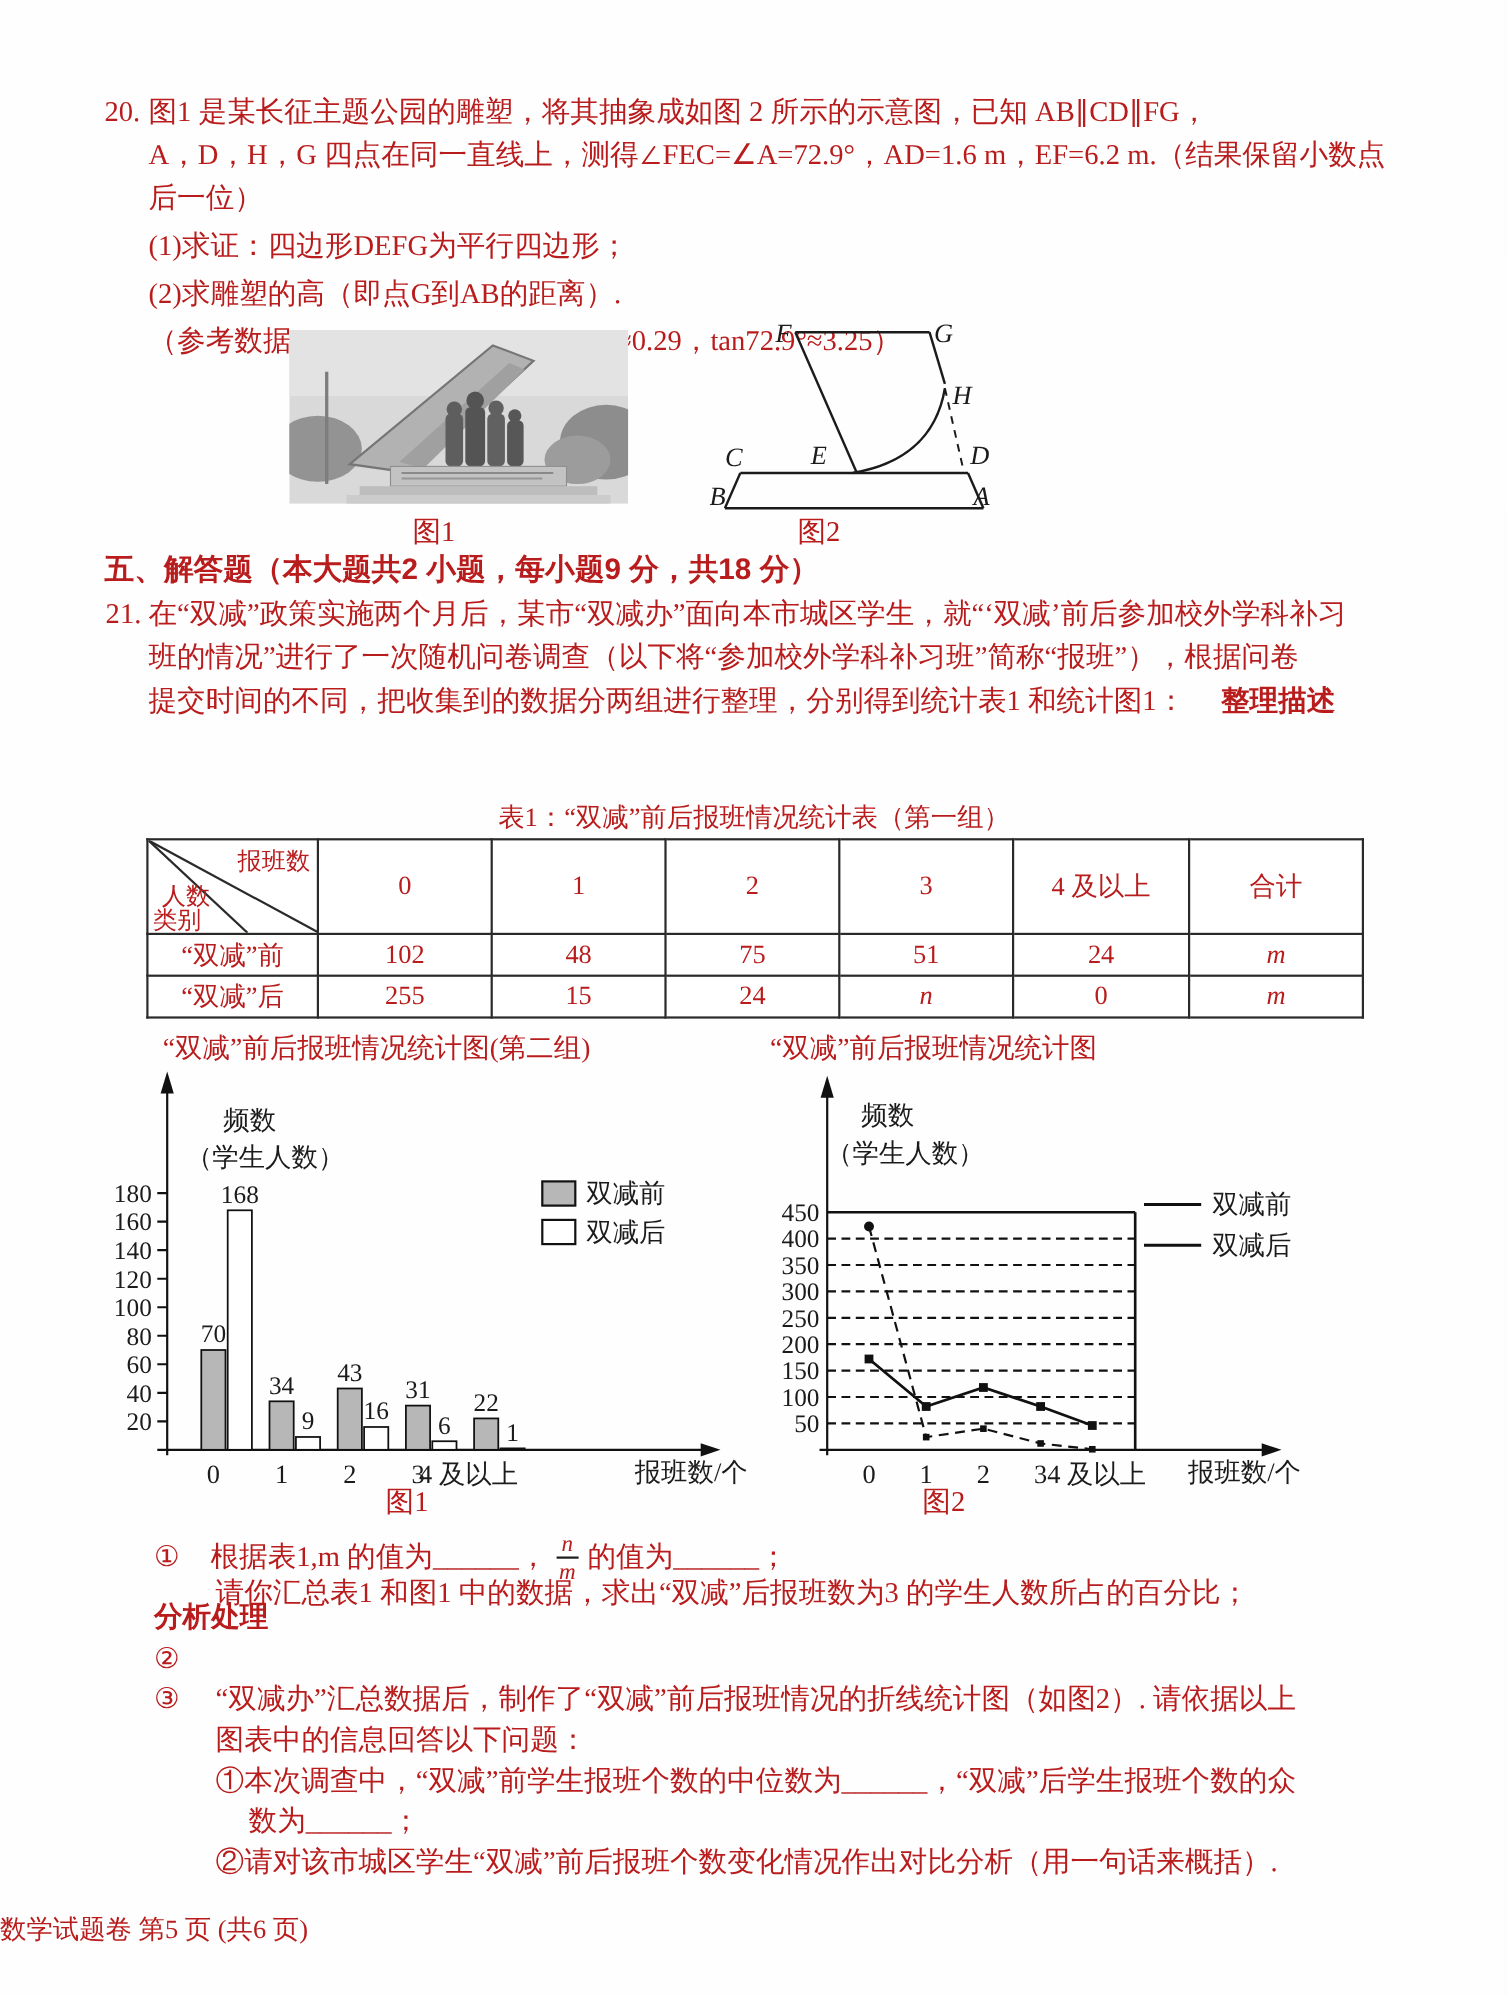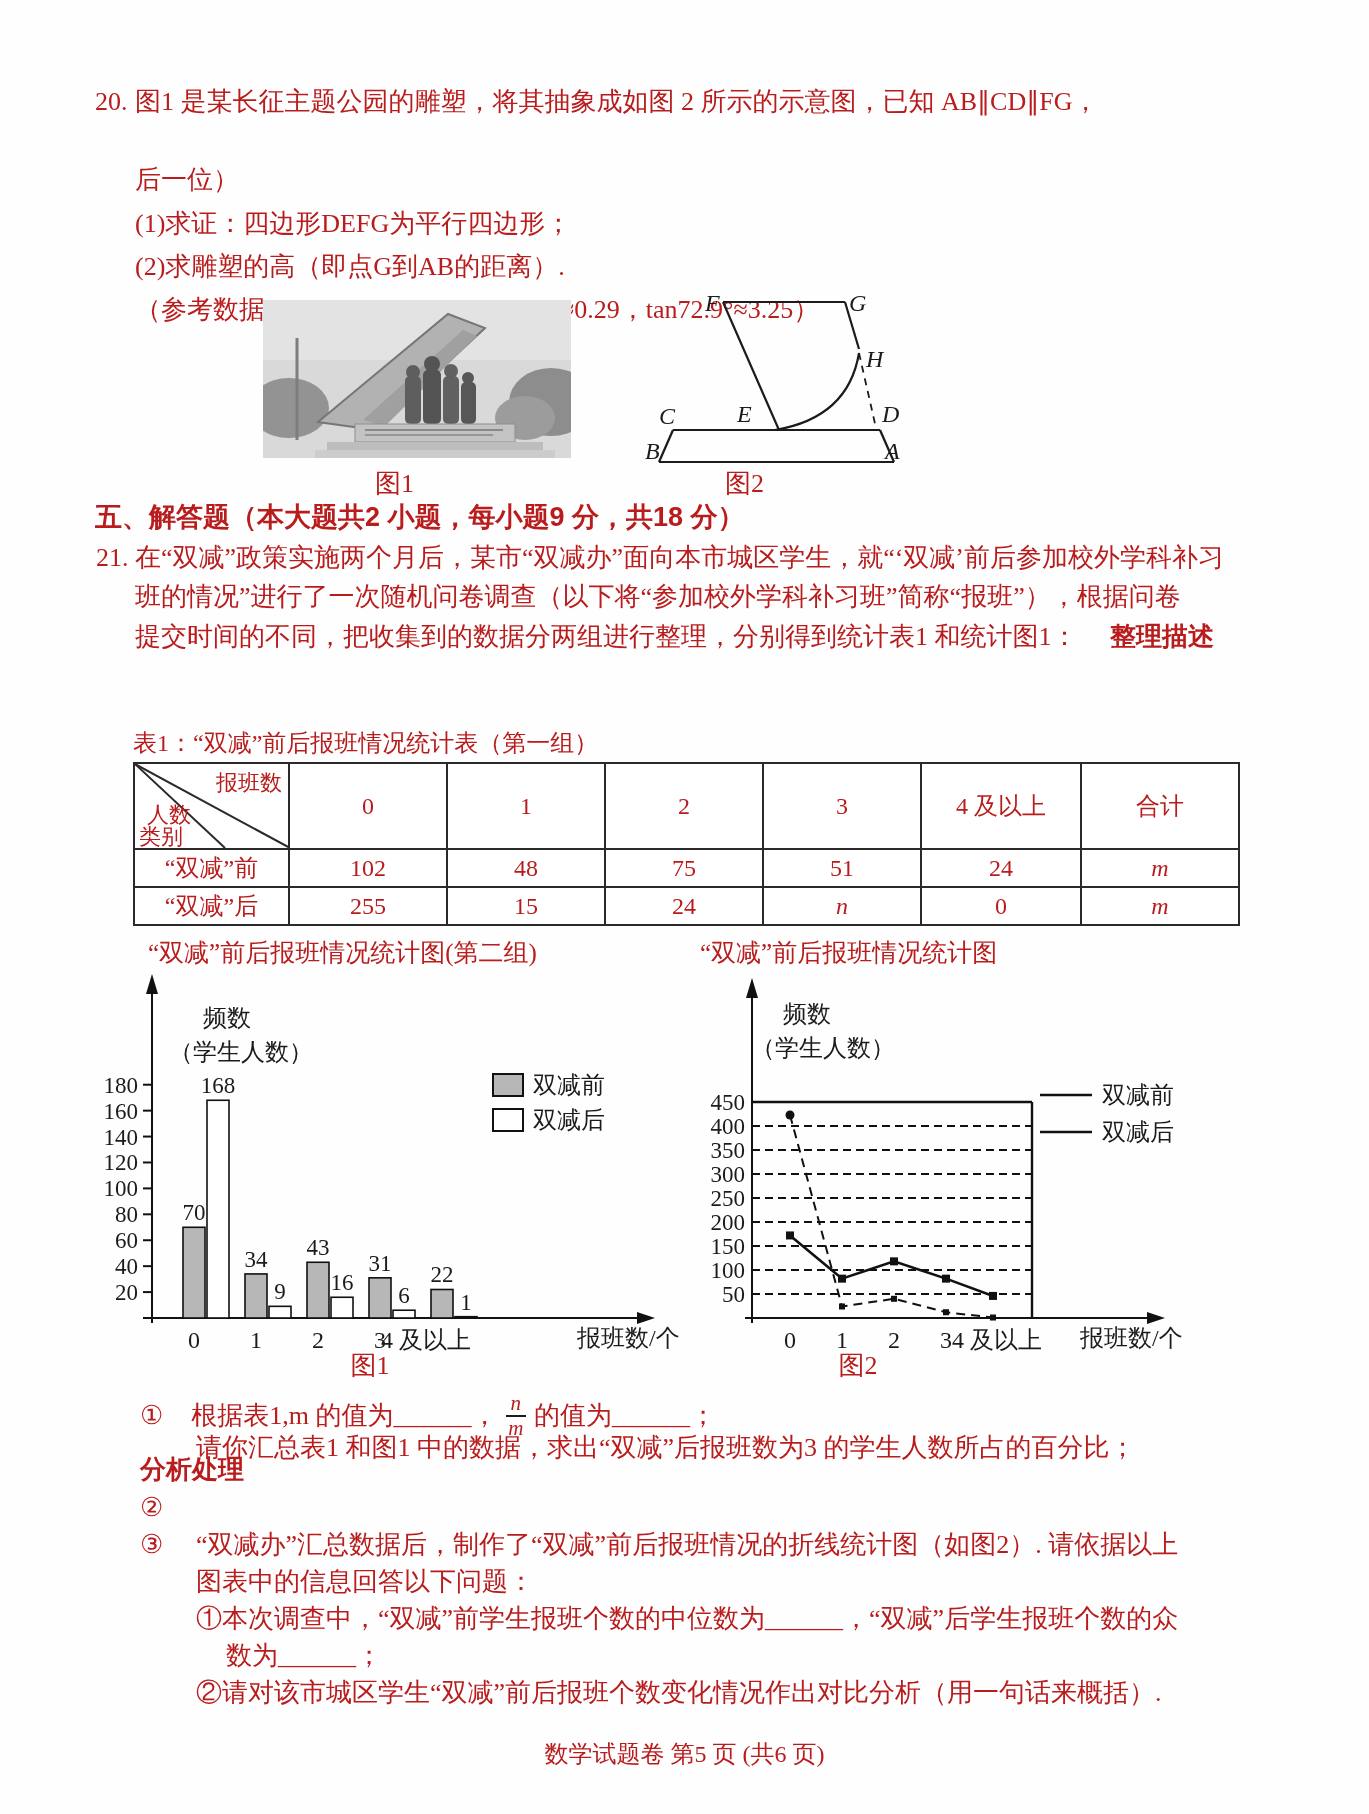--- a/index.html
+++ b/index.html
@@ -2,39 +2,40 @@
 <html><head>
 <meta charset="utf-8">
 <style>
   html,body{margin:0;padding:0;background:#e8e8e8}
   .page{position:relative;width:1369px;height:1814px;background:#fefefe;
         font-family:"Liberation Serif",serif;color:#b91c1c;overflow:hidden}
   .abs{position:absolute}
   .t{font-size:26px;line-height:34px;white-space:nowrap}
   .small{font-size:24px}
   .bold-sans{font-family:"Liberation Sans",sans-serif;font-weight:bold}
-  .center{text-align:center}
+  .center{text-align:left}
   table.t1{border-collapse:collapse;table-layout:fixed;background:#fff}
   table.t1 td{border:2px solid #2a2a2a;text-align:center;font-size:24px;padding:0}
   .corner{position:relative;height:84px}
   .corner svg{position:absolute;left:0;top:0}
   .corner .ct{position:absolute;font-size:22px;white-space:nowrap}
   .frac{display:inline-flex;flex-direction:column;align-items:center;
         font-style:italic;font-size:21px;line-height:23px;margin:0 8px;font-family:"Liberation Serif",serif}
   .frac .ftop{border-bottom:2px solid #1b1b1b;padding:0 5px}
   .blank{letter-spacing:0px}
   .cap{font-size:26px}
 </style>
 </head>
 <body>
 
 <div class="page">
 
   <div class="abs t" style="left:95px;top:85px">20.</div>
   <div class="abs t" style="left:135px;top:85px">图1 是某长征主题公园的雕塑，将其抽象成如图 2 所示的示意图，已知 AB∥CD∥FG，</div>
+  <div class="abs t" style="left:135px;top:124px">A，D，H，G 四点在同一直线上，测得∠FEC=∠A=72.9°，AD=1.6 m，EF=6.2 m.（结果保留小数点</div>
   <div class="abs t" style="left:135px;top:163px">后一位）</div>
   <div class="abs t" style="left:135px;top:207px">(1)求证：四边形DEFG为平行四边形；</div>
   <div class="abs t" style="left:135px;top:250px">(2)求雕塑的高（即点G到AB的距离）.</div>
   <div class="abs t" style="left:135px;top:293px">（参考数据： sin72.9°≈0.96，cos72.9°≈0.29，tan72.9°≈3.25）</div>
 
   <svg class="abs" style="left:263px;top:300px" width="308" height="158" viewBox="0 0 308 158">
     <rect x="0" y="0" width="308" height="158" fill="#d9d9d9"></rect>
     <rect x="0" y="0" width="308" height="60" fill="#e3e3e3"></rect>
     <ellipse cx="26" cy="108" rx="40" ry="30" fill="#939393"></ellipse>
     <ellipse cx="288" cy="102" rx="42" ry="34" fill="#8d8d8d"></ellipse>
@@ -87,21 +88,21 @@
   <div class="abs t bold-sans" style="left:95px;top:500px;font-size:27px">五、解答题（本大题共2 小题，每小题9 分，共18 分）</div>
 
   <div class="abs t" style="left:96px;top:541px">21.</div>
   <div class="abs t" style="left:135px;top:541px">在“双减”政策实施两个月后，某市“双减办”面向本市城区学生，就“‘双减’前后参加校外学科补习</div>
   <div class="abs t" style="left:135px;top:580px">班的情况”进行了一次随机问卷调查（以下将“参加校外学科补习班”简称“报班”），根据问卷</div>
   <div class="abs t" style="left:135px;top:619px">
     <span>提交时间的不同，把收集到的数据分两组进行整理，分别得到统计表1 和统计图1：</span>
     <span class="bold-sans" style="margin-left:26px">整理描述</span>
   </div>
 
-  <div class="abs small" style="left:133px;top:727px;width:1105px;text-align:left">表1：“双减”前后报班情况统计表（第一组）</div>
+  <div class="abs small" style="left:133px;top:727px;width:1105px;text-align:center">表1：“双减”前后报班情况统计表（第一组）</div>
 
   <table class="t1 abs" style="left:133px;top:762px;width:1105px">
     <colgroup>
       <col style="width:155px">
         <col style="width:158px">
         <col style="width:158px">
       <col style="width:158px">
         <col style="width:158px">
         <col style="width:160px">
         <col style="width:158px">

